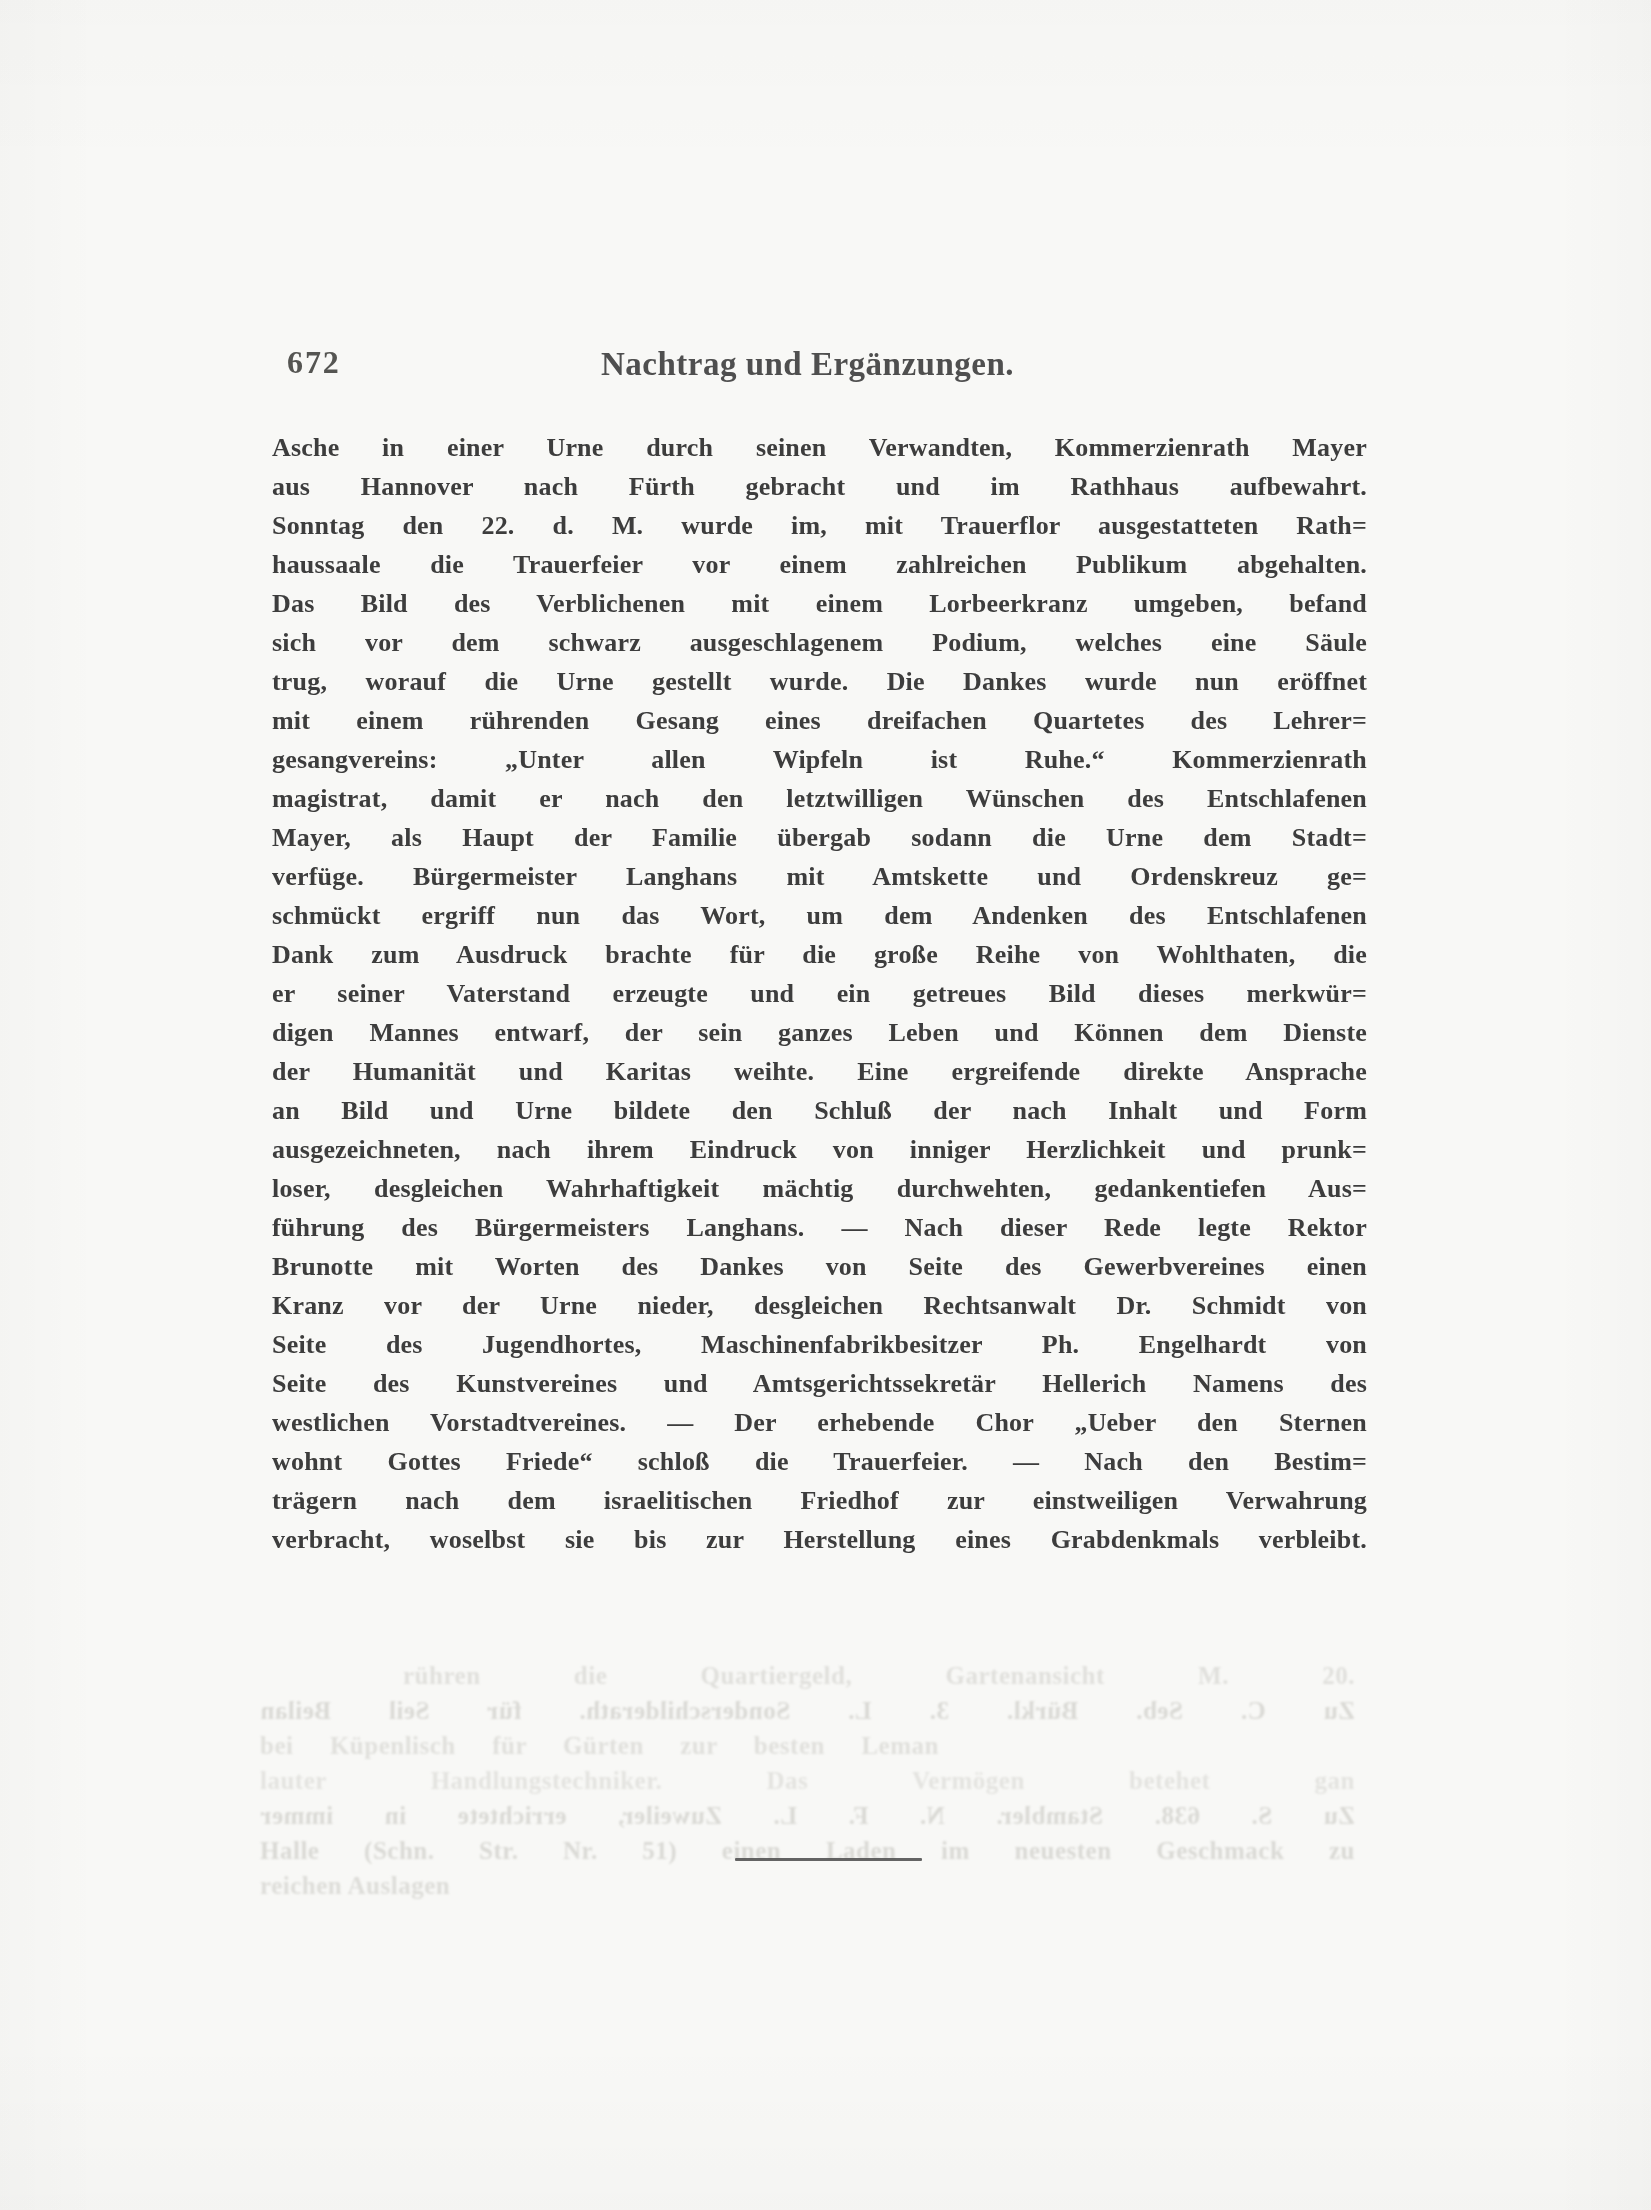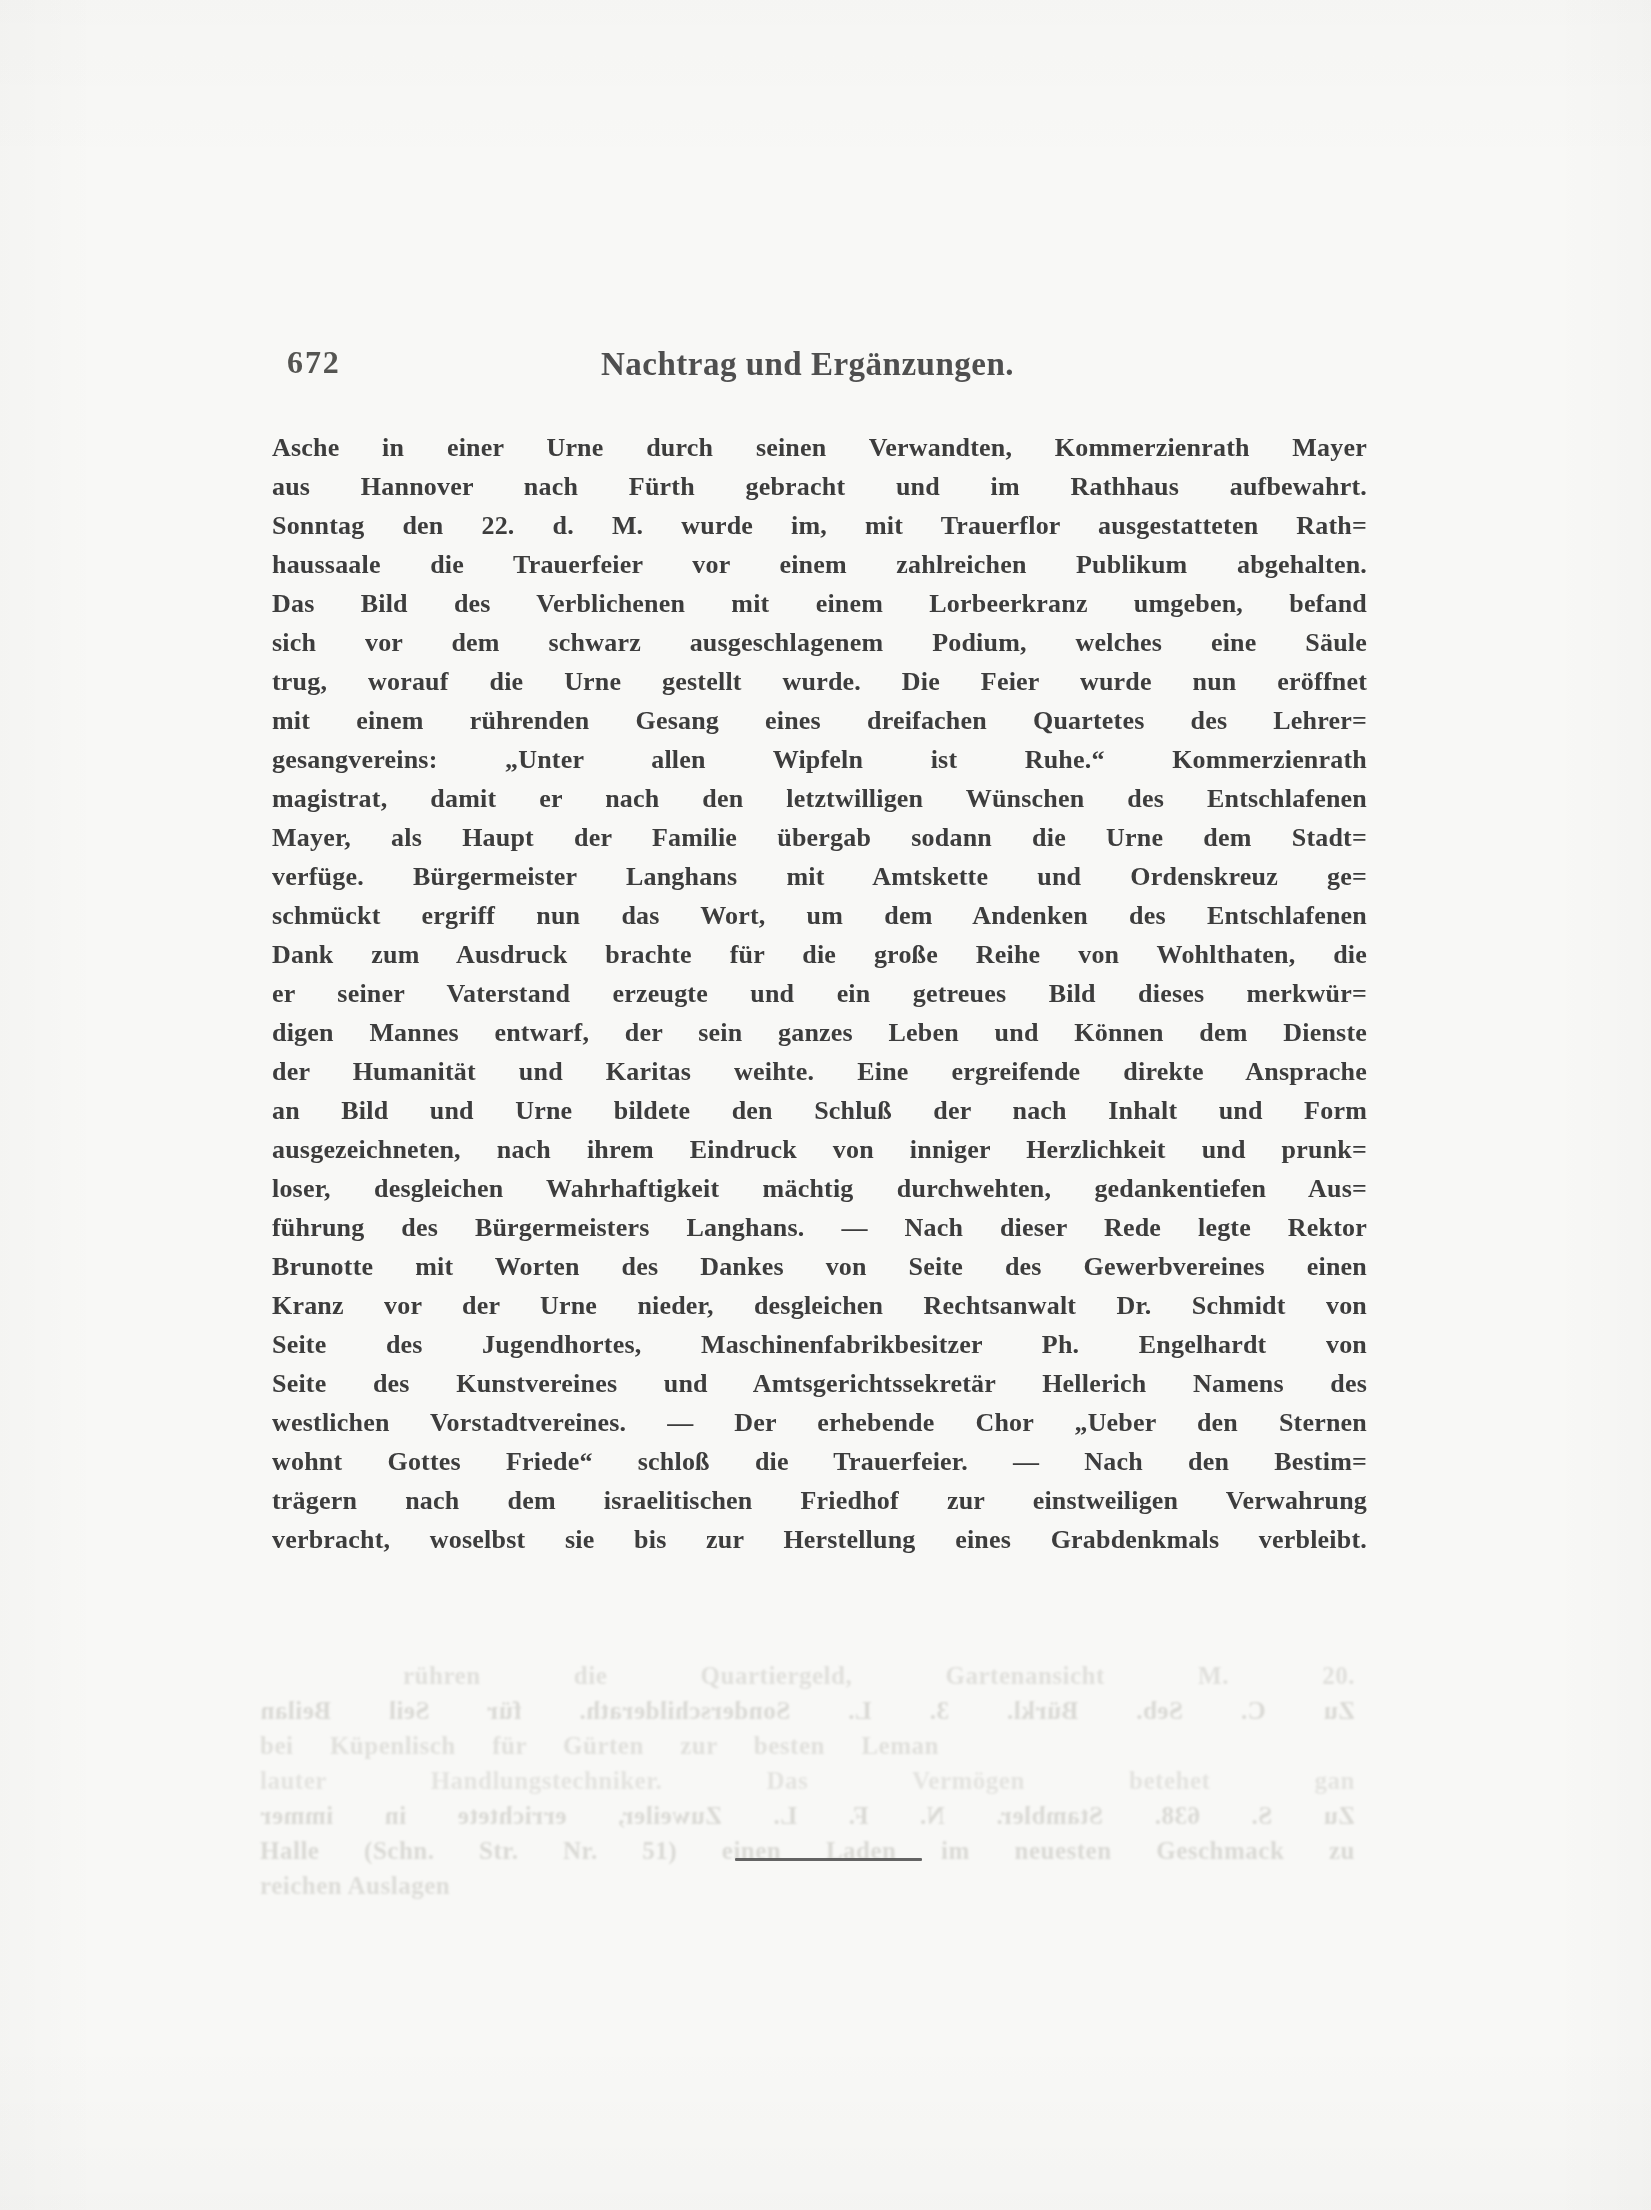--- a/index.html
+++ b/index.html
@@ -114,21 +114,21 @@
       <span class="head-title">Nachtrag und Ergänzungen.</span>
     </div>
 
     <div class="body-block">
         <div class="line">Asche in einer Urne durch seinen Verwandten, Kommerzienrath Mayer</div>
         <div class="line">aus Hannover nach Fürth gebracht und im Rathhaus aufbewahrt.</div>
         <div class="line">Sonntag den 22. d. M. wurde im, mit Trauerflor ausgestatteten Rath=</div>
         <div class="line">haussaale die Trauerfeier vor einem zahlreichen Publikum abgehalten.</div>
         <div class="line">Das Bild des Verblichenen mit einem Lorbeerkranz umgeben, befand</div>
         <div class="line">sich vor dem schwarz ausgeschlagenem Podium, welches eine Säule</div>
-        <div class="line">trug, worauf die Urne gestellt wurde. Die Feier wurde nun eröffnet</div>
+        <div class="line">trug, worauf die Urne gestellt wurde. Die Dankes wurde nun eröffnet</div>
         <div class="line">mit einem rührenden Gesang eines dreifachen Quartetes des Lehrer=</div>
         <div class="line">gesangvereins: „Unter allen Wipfeln ist Ruhe.“ Kommerzienrath</div>
         <div class="line">magistrat, damit er nach den letztwilligen Wünschen des Entschlafenen</div>
         <div class="line">Mayer, als Haupt der Familie übergab sodann die Urne dem Stadt=</div>
         <div class="line">verfüge. Bürgermeister Langhans mit Amtskette und Ordenskreuz ge=</div>
         <div class="line">schmückt ergriff nun das Wort, um dem Andenken des Entschlafenen</div>
         <div class="line">Dank zum Ausdruck brachte für die große Reihe von Wohlthaten, die</div>
         <div class="line">er seiner Vaterstand erzeugte und ein getreues Bild dieses merkwür=</div>
         <div class="line">digen Mannes entwarf, der sein ganzes Leben und Können dem Dienste</div>
         <div class="line">der Humanität und Karitas weihte. Eine ergreifende direkte Ansprache</div>

